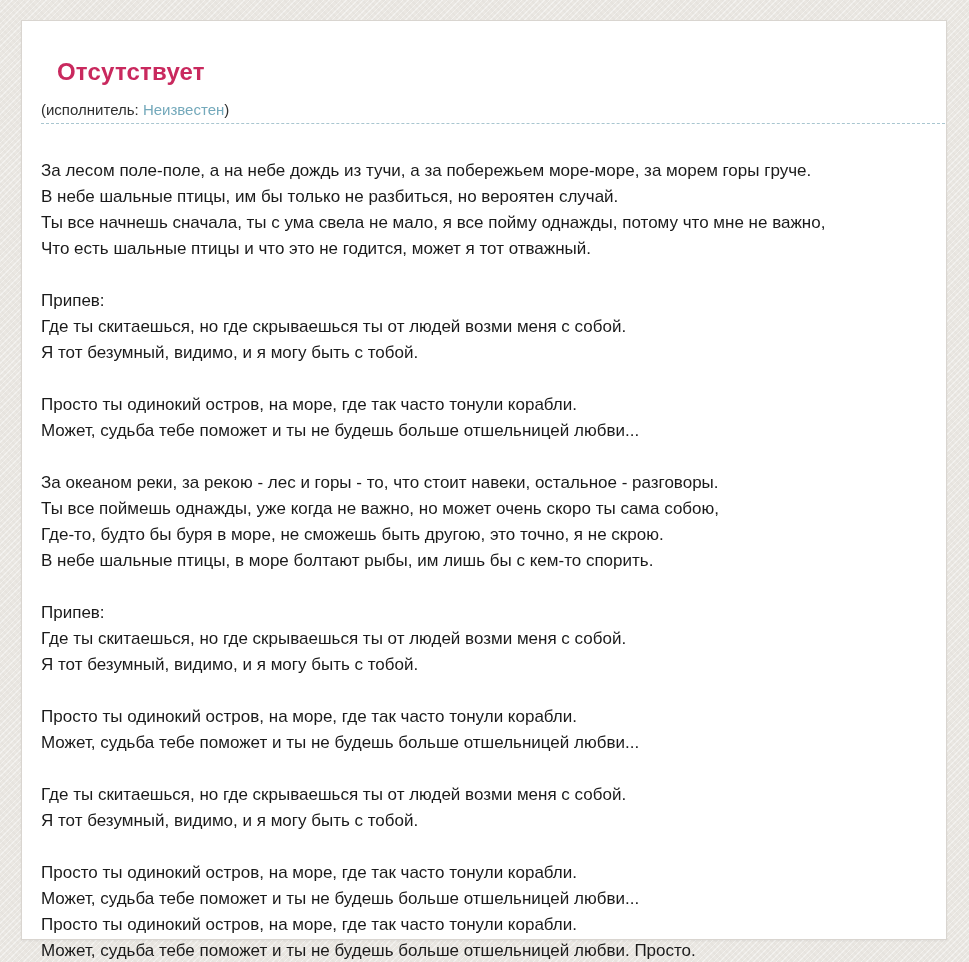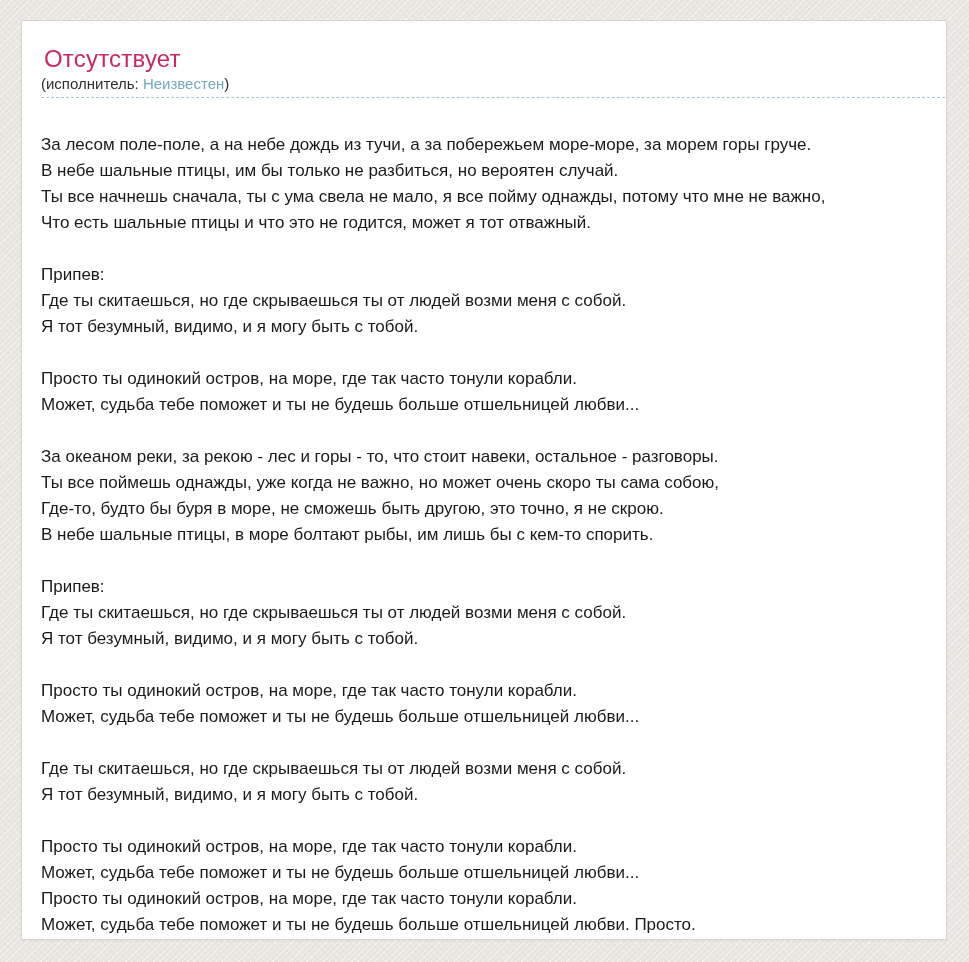--- a/index.html
+++ b/index.html
@@ -29,24 +29,24 @@
   .card{
     position:absolute;
     left:21px; top:20px;
     width:926px; height:920px;
     background:var(--card);
     border:1px solid var(--card-border);
     box-shadow:0 1px 2px rgba(0,0,0,0.05);
     padding:22px 0 0 19px;
   }
   .title{
-    margin:3px;
+    margin:16px;
     font-size:24px;
     line-height:26px;
-    font-weight:normal;
+    font-weight:bold;
     color:var(--title-color);
     letter-spacing:0.2px;
   }
   .artist{
     font-size:15px;
     line-height:18px;
     color:#2e2e2e;
     padding-bottom:4px;
     border-bottom:1px dashed var(--sep-color);
     margin-right:1px;

